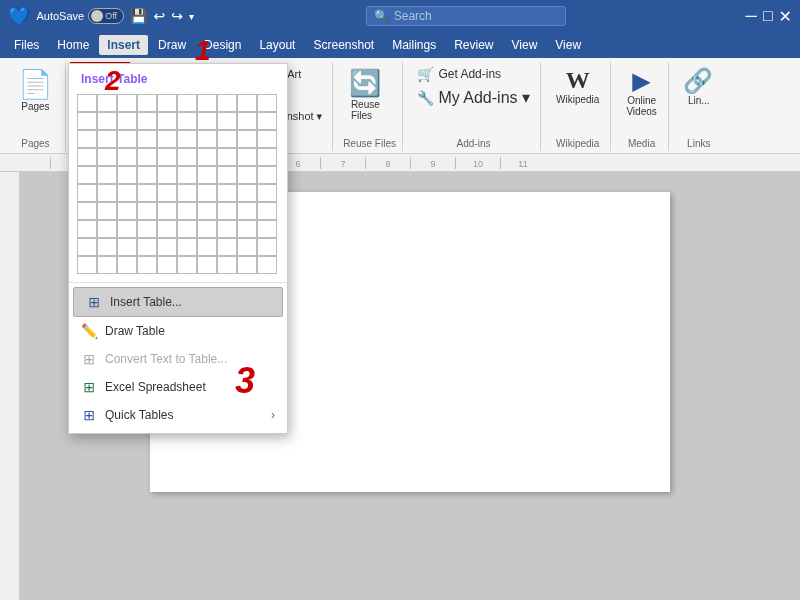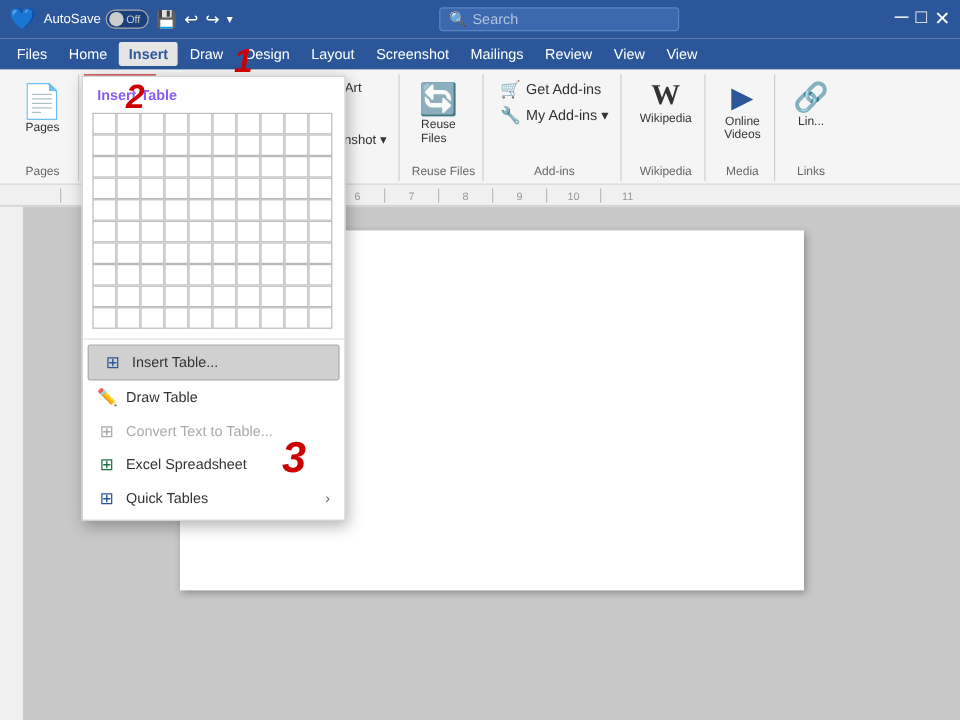--- a/index.html
+++ b/index.html
@@ -413,21 +413,21 @@
 
     <div class="ribbon-group-wrapper">
       <div class="ribbon-group-content">
         <div style="display:flex;flex-direction:column;gap:2px;">
           <div class="ribbon-small-btn">
             <span style="font-size:14px;color:#2b579a;">🛒</span>
             <span style="font-size:12px;">Get Add-ins</span>
           </div>
           <div class="ribbon-small-btn">
             <span style="font-size:14px;color:#2b579a;">🔧</span>
-            <span style="font-size:12px;">My Add-ins ▾</span>
+            <span style="font-size:16px;">My Add-ins ▾</span>
           </div>
         </div>
       </div>
       <div class="ribbon-group-title">Add-ins</div>
     </div>
 
     <div class="ribbon-group-wrapper">
       <div class="ribbon-group-content">
         <div class="ribbon-btn">
           <span style="font-size:24px;font-weight:bold;color:#333;font-family:serif;">W</span>

